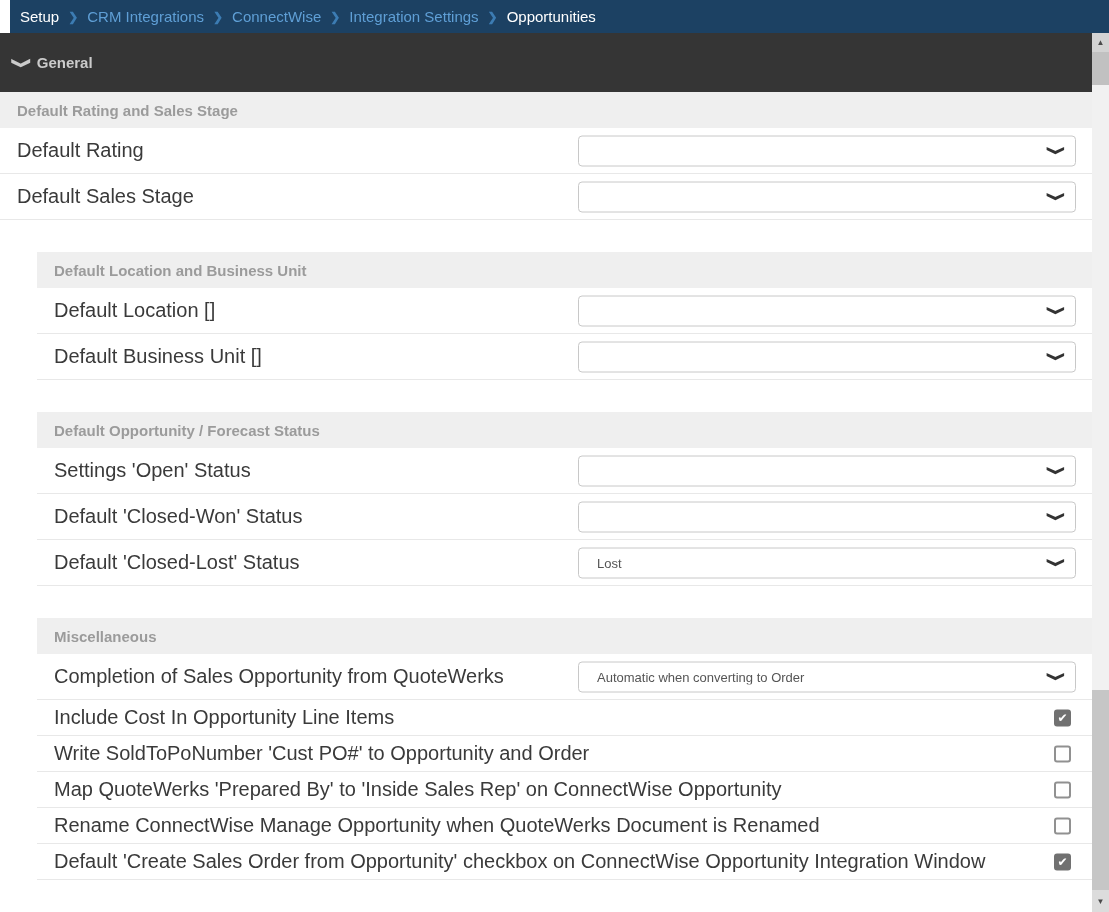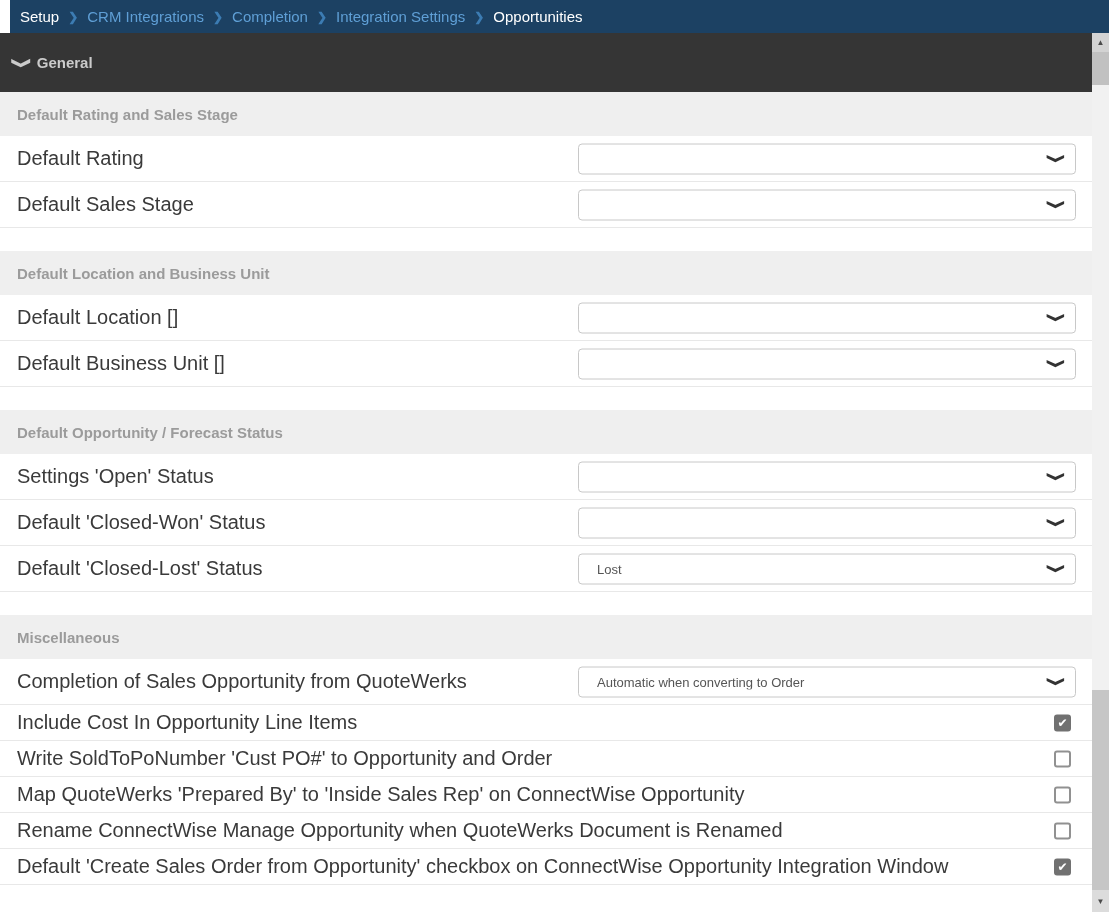--- a/index.html
+++ b/index.html
@@ -21,22 +21,22 @@
     background: #fff; overflow: hidden; }
 
   
   .general-bar { height: 59px; background: #353535; display: flex; align-items: center;
     padding-left: 17px; cursor: pointer; }
   .general-chevron { color: #cbcbcb; font-size: 14px; font-weight: bold;
     display: inline-block; transform: rotate(90deg) scaleY(1.3); margin-right: 4px; }
   .general-title { color: #cbcbcb; font-size: 15px; font-weight: bold; margin-left: 4px; }
 
   
-  .section + .section { margin-top: 23px; }
-  .section-header { height: 44px; background: #efefef; color: #9b9b9b; font-weight: bold;
+  .section + .section { margin-top: 32px; padding-left: 37px; }
+  .section-header { height: 36px; background: #efefef; color: #9b9b9b; font-weight: bold;
     font-size: 15px; display: flex; align-items: center; padding-left: 17px; }
   .row { position: relative; border-bottom: 1px solid #e8e8e8; display: flex;
     align-items: center; }
   .row-select { height: 46px; }
   .row-check { height: 36px; }
   .row-label { color: #3a3a3a; font-size: 20px; padding-left: 17px; }
 
   
   .select { position: absolute; right: 16px; top: 50%; transform: translateY(-50%);
     width: 498px; height: 31px; background: #fff; border: 1px solid #c8c8c8;
@@ -70,21 +70,21 @@
 </head>
 <body>
 
 <div class="app">
 
   <div class="breadcrumb">
       <span class="bc-item plain">Setup</span>
       <span class="bc-sep">❯</span>
       <span class="bc-item link">CRM Integrations</span>
       <span class="bc-sep">❯</span>
-      <span class="bc-item link">Completion</span>
+      <span class="bc-item link">ConnectWise</span>
       <span class="bc-sep">❯</span>
       <span class="bc-item link">Integration Settings</span>
       <span class="bc-sep">❯</span>
       <span class="bc-item plain">Opportunities</span>
     </div>
 
   <div class="content">
     <div class="general-bar">
       <span class="general-chevron">❯</span>
       <span class="general-title">General</span>

